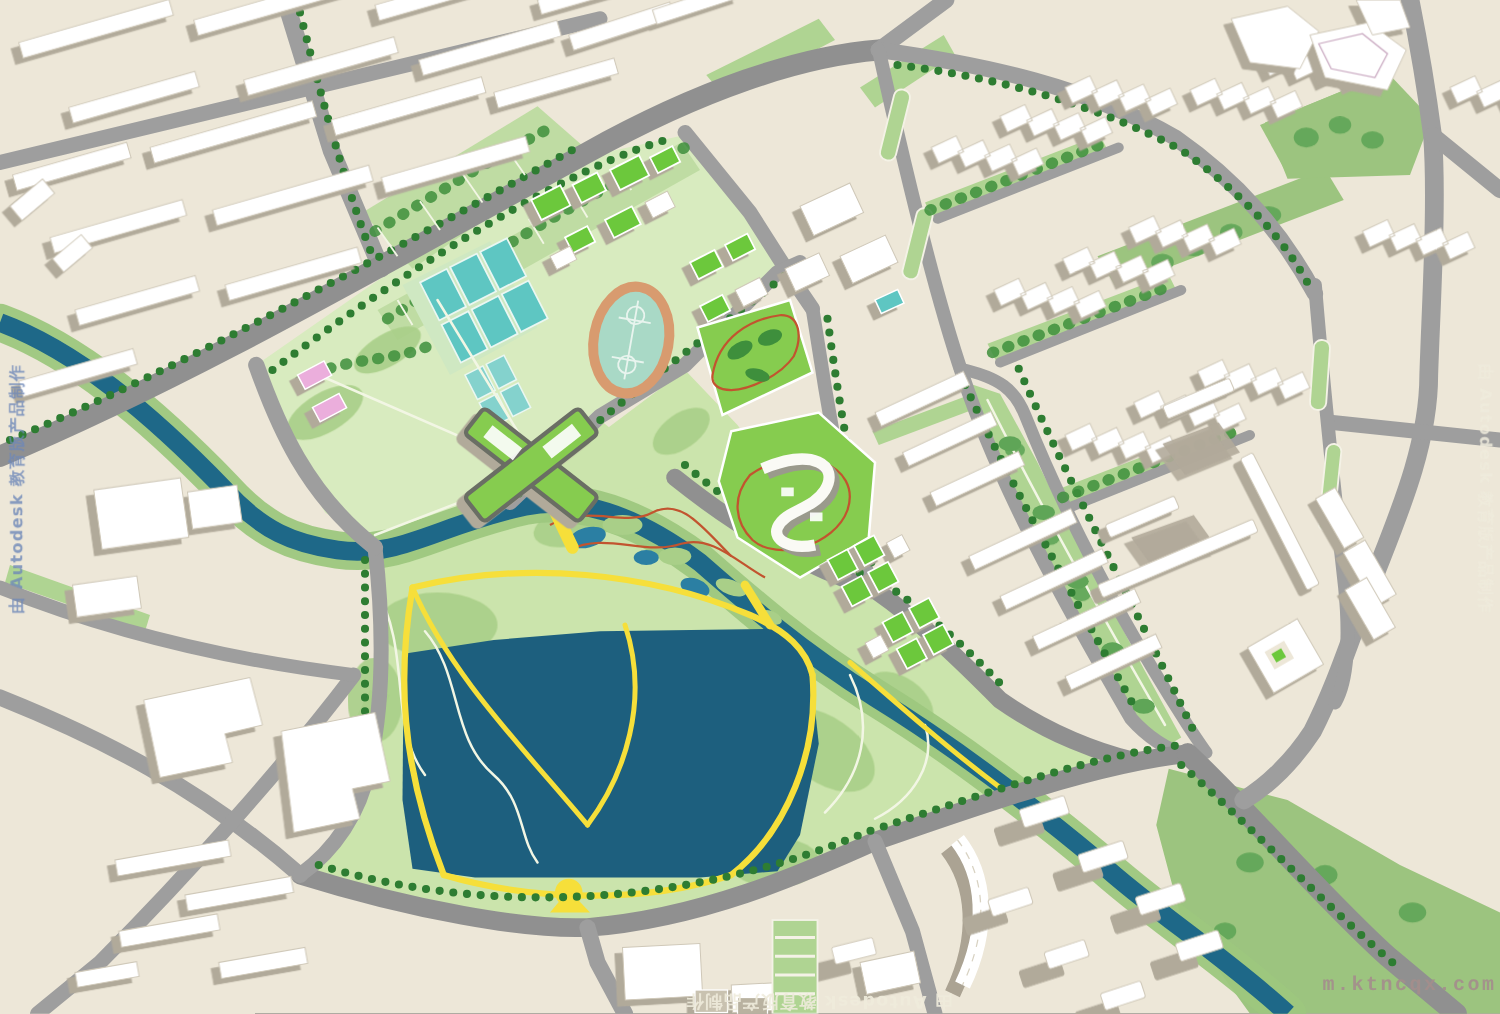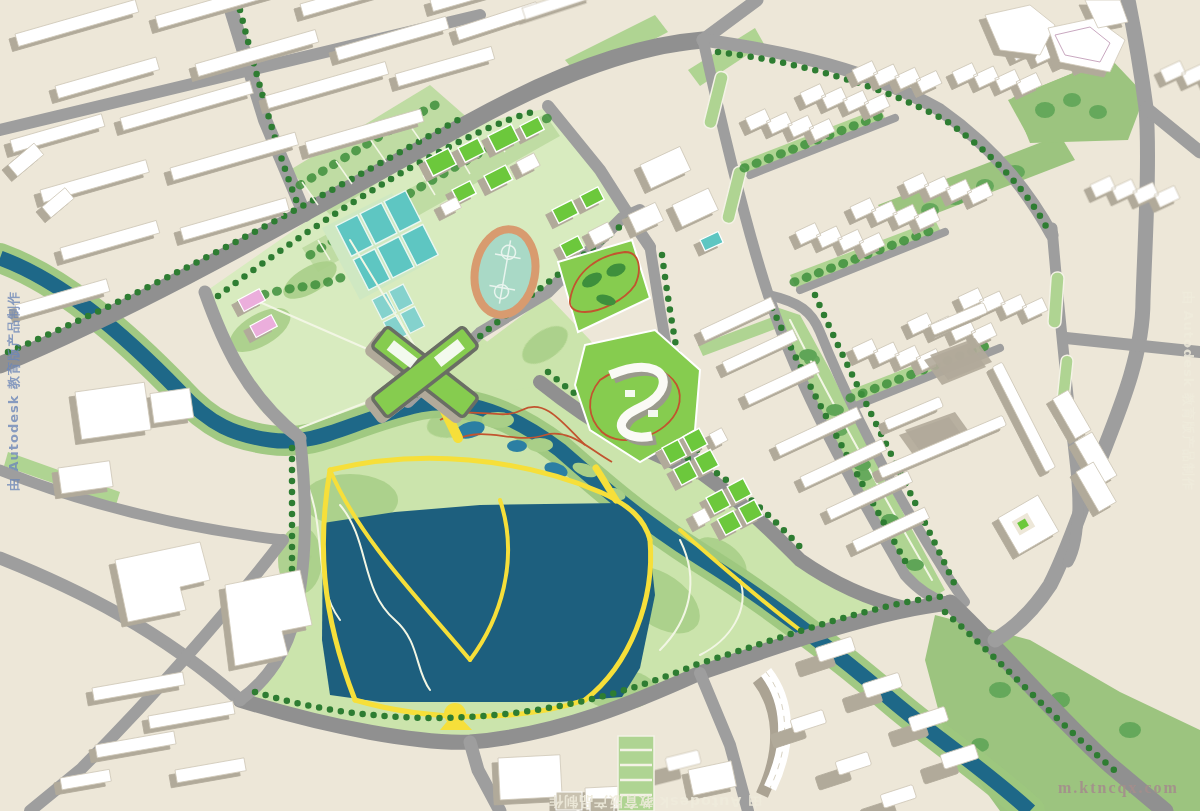--- a/index.html
+++ b/index.html
@@ -24,21 +24,21 @@
   .court{fill:var(--courts,#5EC6C2);stroke:#EAF7F2;stroke-width:1.4}
   .court2{fill:var(--courtsLight,#84D2CD);stroke:#EAF7F2;stroke-width:1.2}
   .groof{fill:var(--groof,#6CC83C);stroke:#fff;stroke-width:1.4}
   .island{stroke:#F4F2E6;stroke-width:1.5;fill:var(--greenStrip,#AFD492)}
   .wm{position:absolute;font-weight:bold;letter-spacing:1px;white-space:nowrap;
       width:220px;text-align:center;font-size:13px;pointer-events:none;}
   .wm-left{left:-96px;top:382px;transform:rotate(-90deg);color:var(--wmBlue,#6D87B8);opacity:.8}
   .wm-right{left:1078px;top:382px;transform:rotate(90deg);color:var(--wmLight,#EFEBDC);opacity:.85}
   .wm-bottom{left:545px;top:792px;transform:rotate(180deg);color:var(--wmLight,#EFEBDC);opacity:.9;font-size:14px}
   .wm-corner{left:1058px;top:779px;transform:none;color:var(--wmCorner,#A48E8C);opacity:.92;
-             font-family:Liberation Serif, serif;font-size:16px;width:auto;letter-spacing:2px}
+             font-family:Liberation Mono, monospace;font-size:16px;width:auto;letter-spacing:2px}
 </style>
 </head>
 <body>
 
 <div class="stage">
 <svg viewBox="0 0 1200 811" width="1200" height="811" aria-hidden="true">
 
   <g>
 
     <polygon fill="var(--lawn,#D8EBBF)" points="205,292 330,205 470,125 548,108 598,168 635,212 548,290 480,333 408,402 350,430 300,438 260,410 232,360"></polygon>

